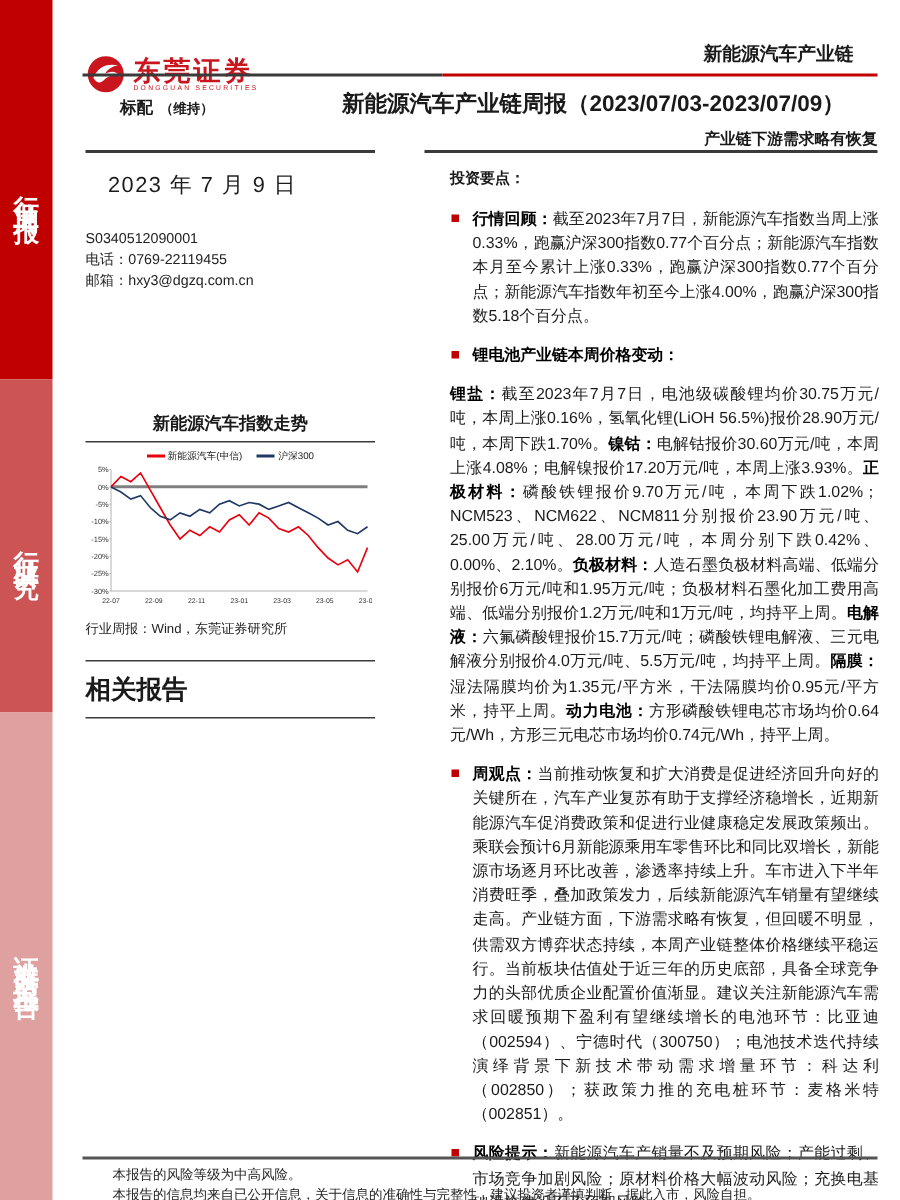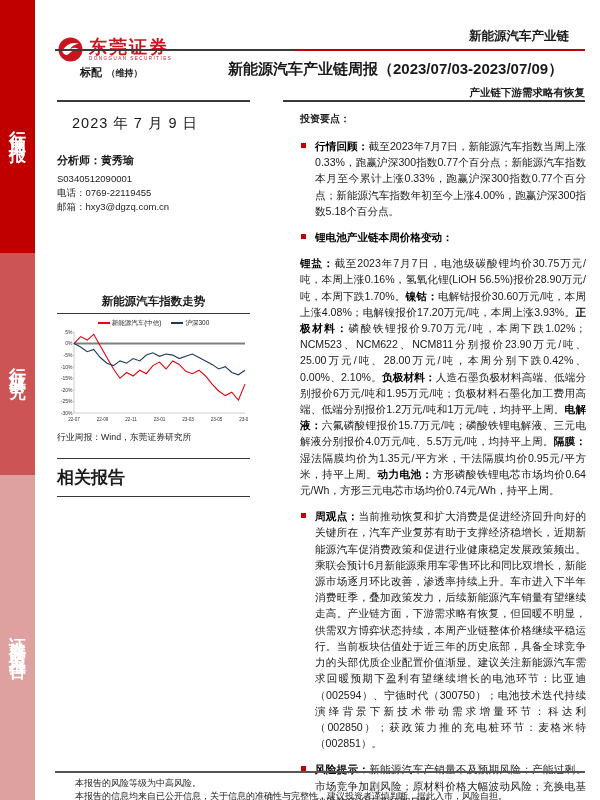--- a/index.html
+++ b/index.html
@@ -104,21 +104,20 @@
     <b>标配</b>
     <span class="small">（维持）</span>
   </div>
   <div class="doc-title">新能源汽车产业链周报（2023/07/03-2023/07/09）</div>
   <div class="doc-sub">产业链下游需求略有恢复</div>
   <div class="rule-left"></div>
   <div class="rule-right"></div>
 
   <div class="leftcol">
     <div class="date">2023 年 7 月 9 日</div>
-    <div class="analyst">分析师：黄秀瑜</div>
     <div class="contact">S0340512090001</div>
     <div class="contact">电话：0769-22119455</div>
     <div class="contact">邮箱：hxy3@dgzq.com.cn</div>
 
     <div class="chart-head">新能源汽车指数走势</div>
     <div class="chart-box">
       <div class="legend">
         <span class="leg-item">
           <span class="leg-line leg-red"></span>
           <span>新能源汽车(中信)</span>

